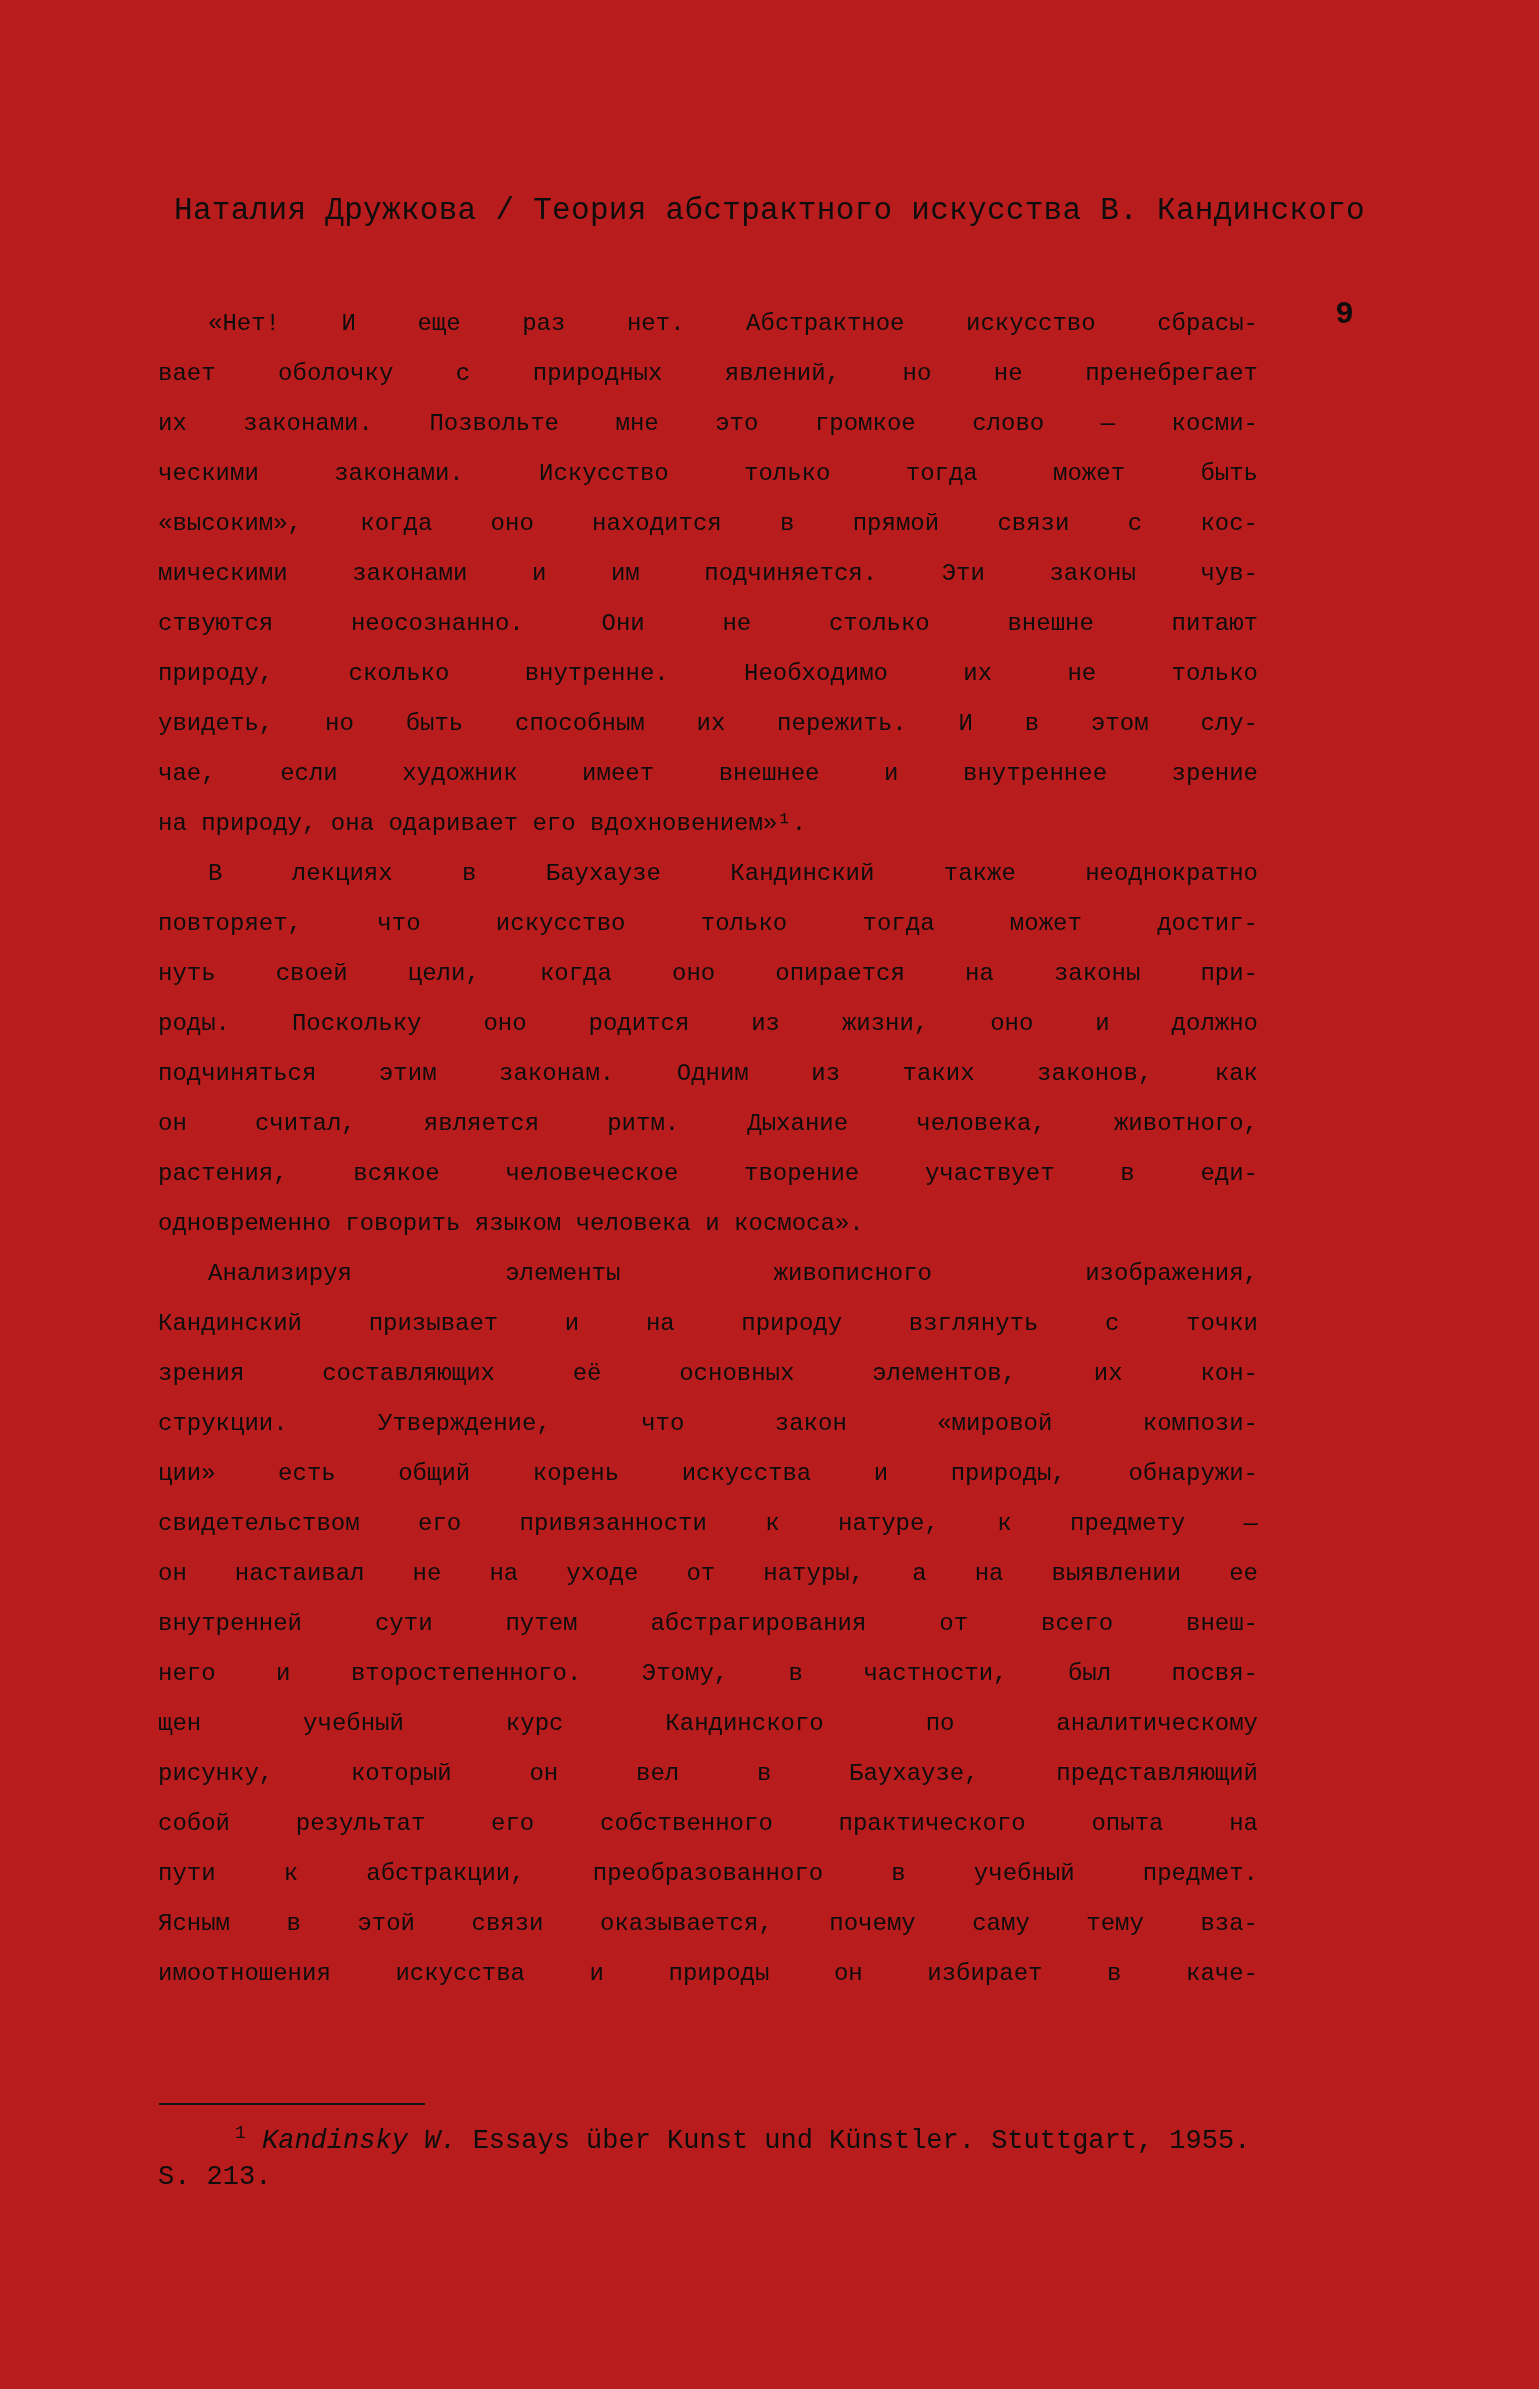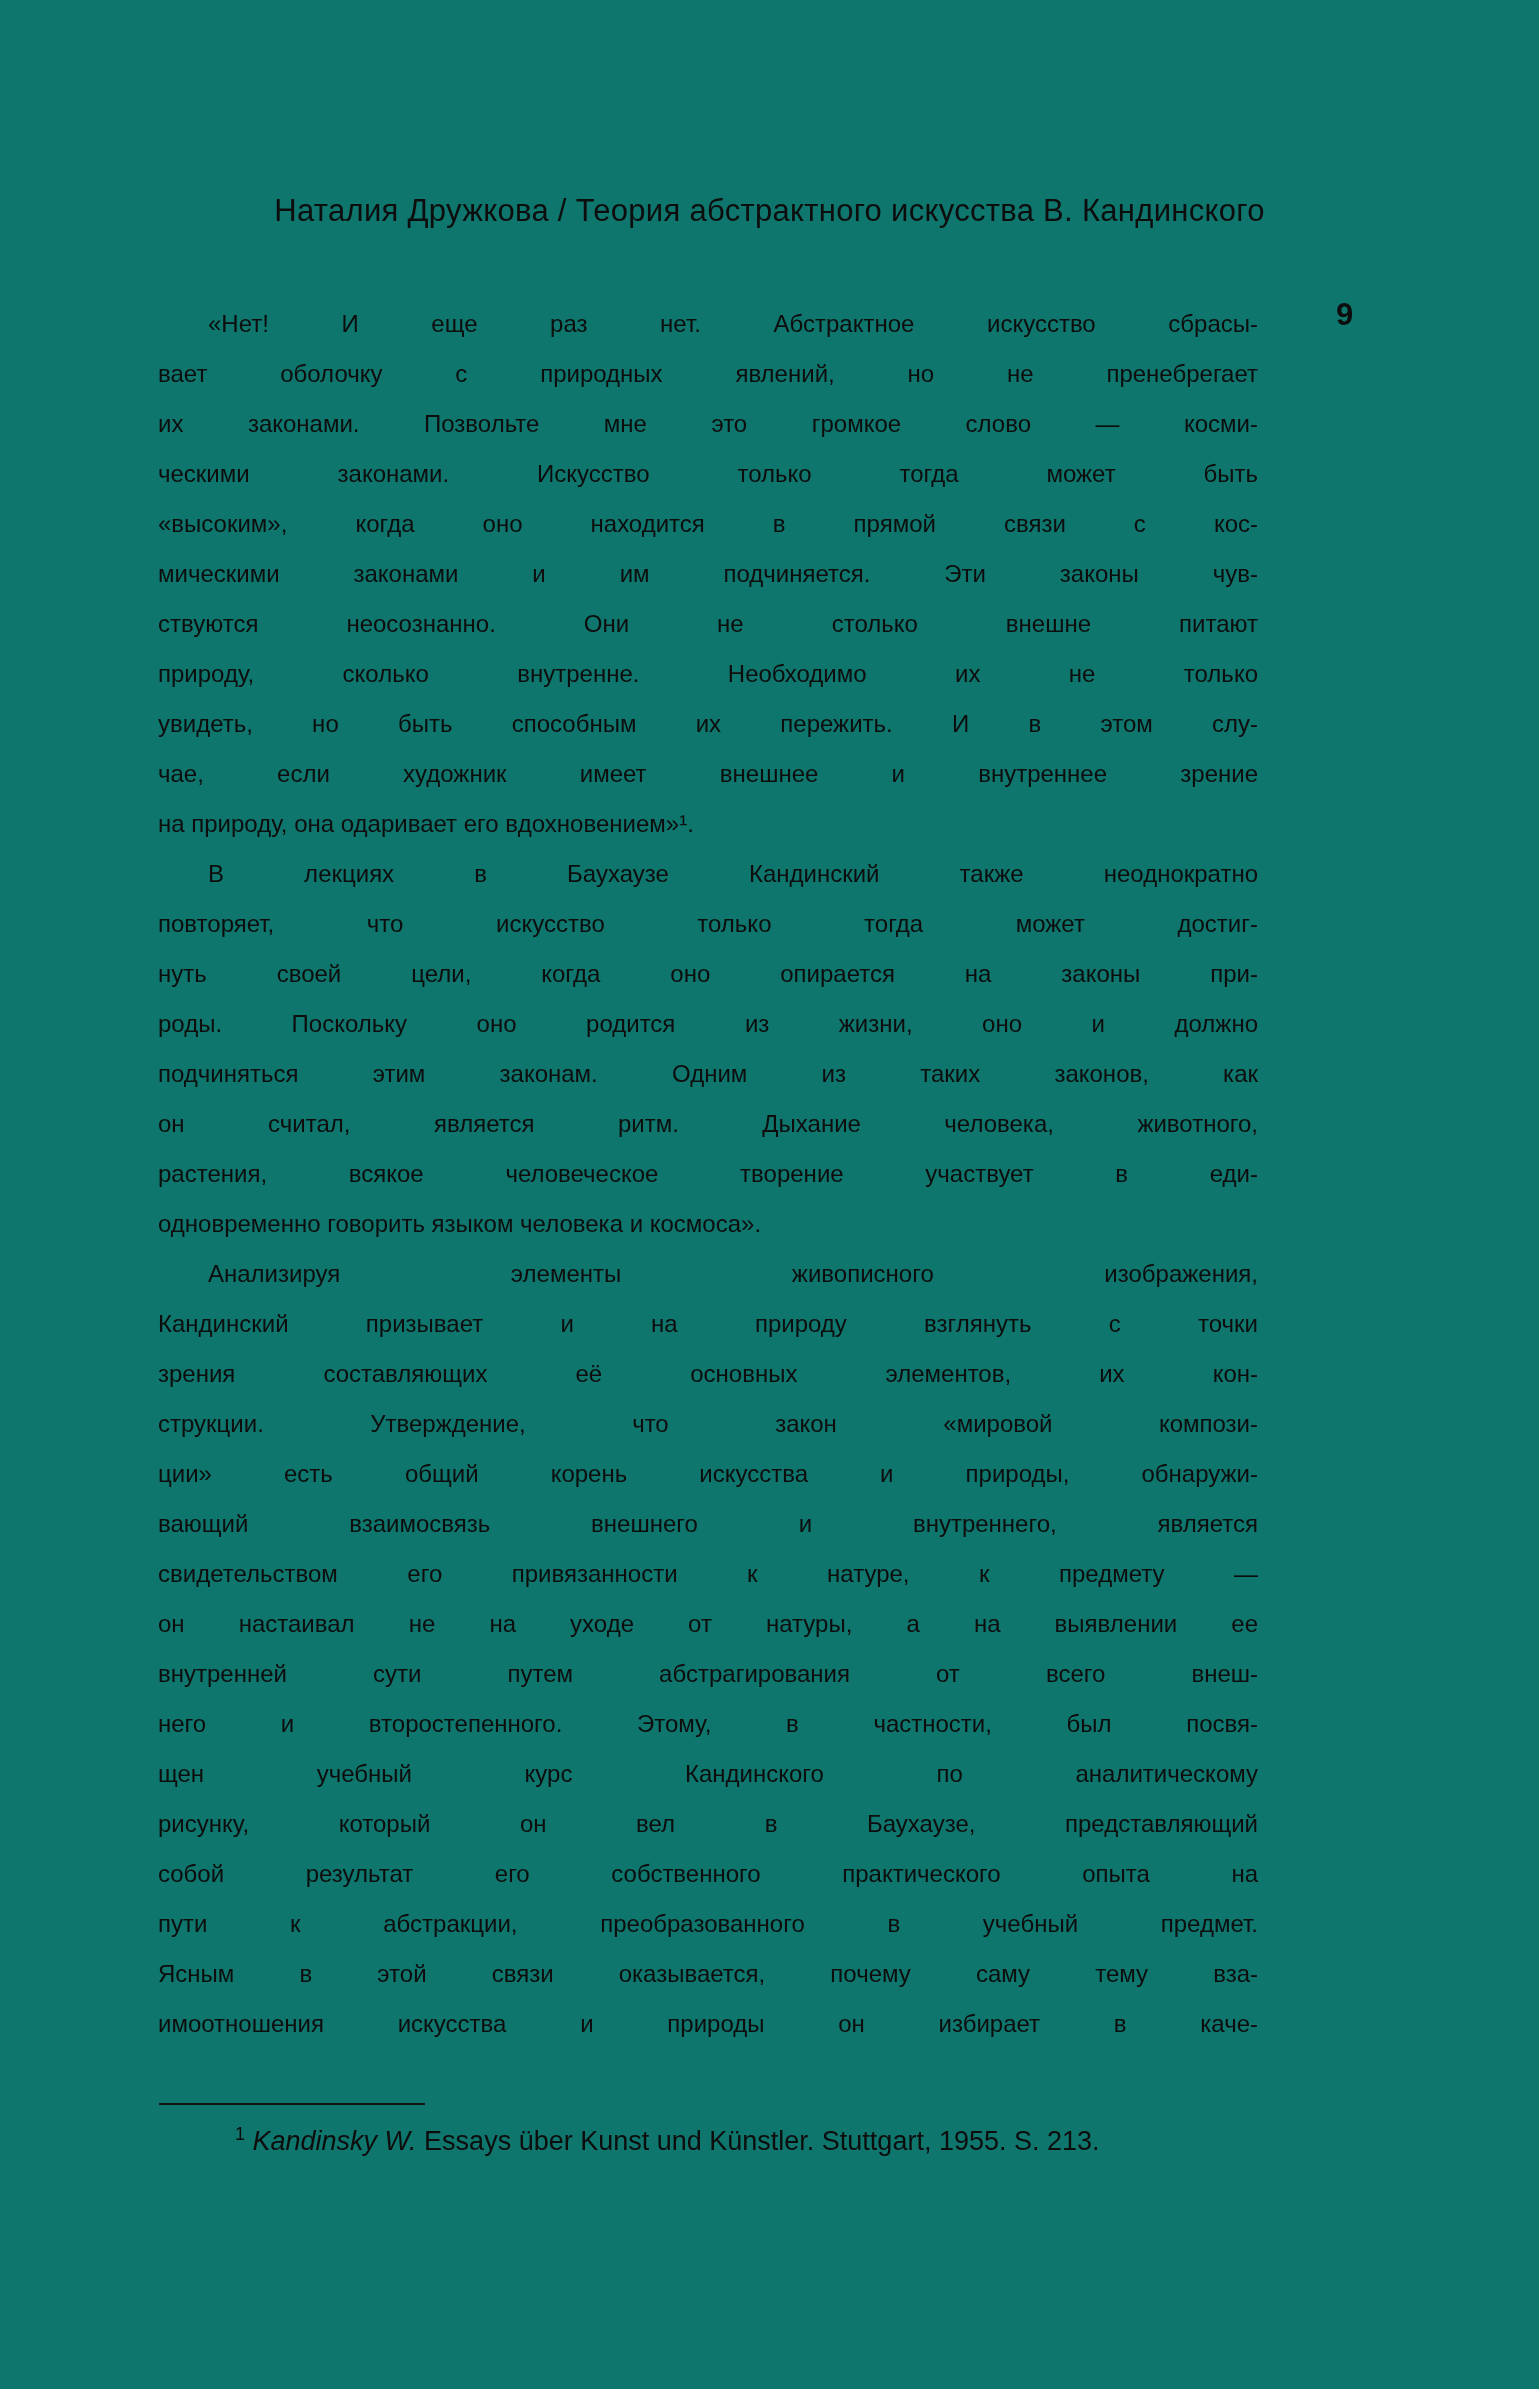--- a/index.html
+++ b/index.html
@@ -5,23 +5,23 @@
   html, body {
     margin: 0;
     padding: 0;
     background: #e8e8e8;
   }
   .page {
     position: relative;
     width: 1539px;
     height: 2389px;
     margin: 0 auto;
-    background: #0f766e;
+    background: #b91c1c;
     color: #0d0d0d;
-    font-family: Liberation Sans, sans-serif;
+    font-family: Liberation Mono, monospace;
     overflow: hidden;
   }
   .running-header {
     position: absolute;
     top: 193px;
     left: 0;
     width: 100%;
     text-align: center;
     font-size: 31px;
     letter-spacing: 0.3px;
@@ -107,21 +107,20 @@
         <div class="line">он считал, является ритм. Дыхание человека, животного,</div>
         <div class="line">растения, всякое человеческое творение участвует в еди-</div>
         <div class="line end">одновременно говорить языком человека и космоса».</div>
       </div>
       <div class="paragraph">
         <div class="line first">Анализируя элементы живописного изображения,</div>
         <div class="line">Кандинский призывает и на природу взглянуть с точки</div>
         <div class="line">зрения составляющих её основных элементов, их кон-</div>
         <div class="line">струкции. Утверждение, что закон «мировой компози-</div>
         <div class="line">ции» есть общий корень искусства и природы, обнаружи-</div>
-        <div class="line">вающий взаимосвязь внешнего и внутреннего, является</div>
         <div class="line">свидетельством его привязанности к натуре, к предмету —</div>
         <div class="line">он настаивал не на уходе от натуры, а на выявлении ее</div>
         <div class="line">внутренней сути путем абстрагирования от всего внеш-</div>
         <div class="line">него и второстепенного. Этому, в частности, был посвя-</div>
         <div class="line">щен учебный курс Кандинского по аналитическому</div>
         <div class="line">рисунку, который он вел в Баухаузе, представляющий</div>
         <div class="line">собой результат его собственного практического опыта на</div>
         <div class="line">пути к абстракции, преобразованного в учебный предмет.</div>
         <div class="line">Ясным в этой связи оказывается, почему саму тему вза-</div>
         <div class="line">имоотношения искусства и природы он избирает в каче-</div>

